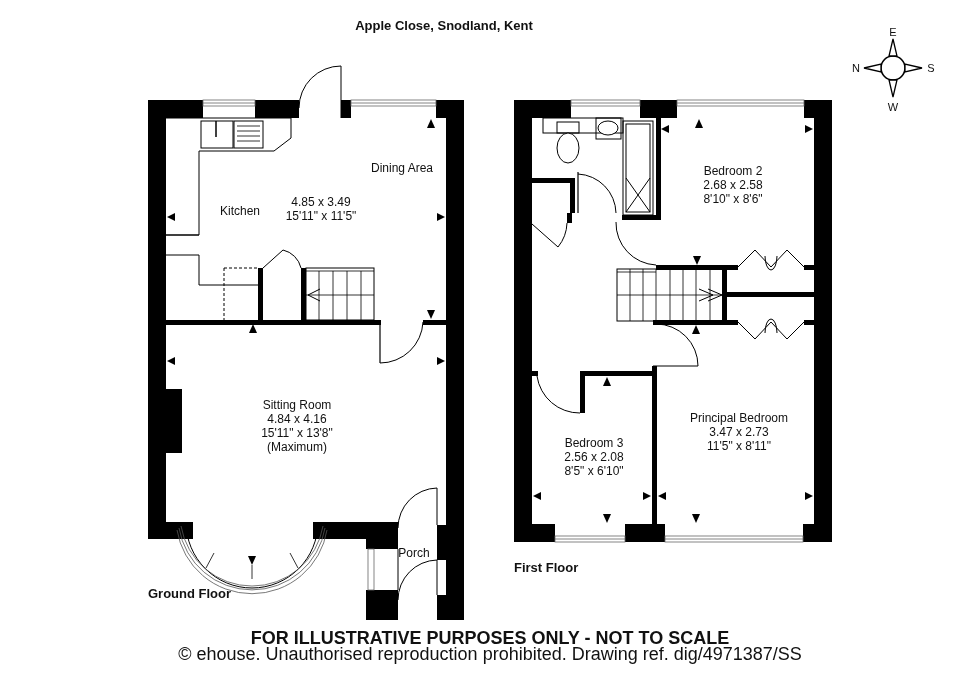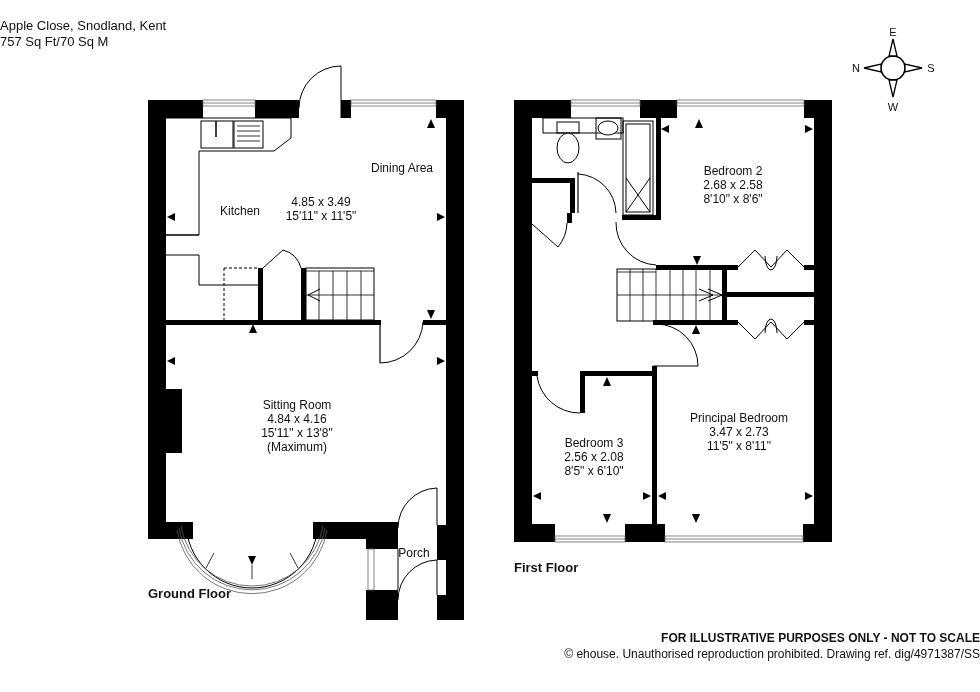--- a/index.html
+++ b/index.html
@@ -1,38 +1,37 @@
 <!DOCTYPE html>
 <html><head>
   <meta charset="utf-8">
   <style>
     html, body { margin: 0; padding: 0; background: #ffffff; }
     body { width: 980px; height: 692px; position: relative; overflow: hidden;
            font-family: "Liberation Sans", sans-serif; color: #111; }
-    .header { position: absolute; top: 18px; left: 0; width: 888px; text-align: left;
-              font-weight: normal; font-size: 13px; line-height: 16px; }
+    .header { position: absolute; top: 18px; left: 0; width: 888px; text-align: center;
+              font-weight: bold; font-size: 13px; line-height: 16px; }
     .header div { margin: 0; }
-    .footer { position: absolute; top: 630px; left: 0; width: 980px; text-align: right;
-              font-size: 12px; line-height: 16px; }
+    .footer { position: absolute; top: 630px; left: 0; width: 980px; text-align: center;
+              font-size: 18px; line-height: 16px; }
     .footer .strong { font-weight: bold; }
     svg { position: absolute; left: 0; top: 0; }
     .lbl { font-family: "Liberation Sans", sans-serif; font-size: 12px; fill: #111; }
     .floor-lbl { font-family: "Liberation Sans", sans-serif; font-size: 13px; font-weight: bold; fill: #111; }
     .compass-lbl { font-family: "Liberation Sans", sans-serif; font-size: 11px; fill: #111; }
     .wall { fill: #000; }
     .thin { stroke: #000; stroke-width: 1; fill: none; }
     .win { stroke: #666; stroke-width: 0.8; fill: #fff; }
     .tri { fill: #000; }
   </style>
 </head>
 <body>
 
 <div class="header">
   <div>Apple Close, Snodland, Kent</div>
-  <div>757 Sq Ft/70 Sq M</div>
 </div>
 
 <svg width="980" height="692" viewBox="0 0 980 692">
 
   <g>
     <circle cx="893" cy="68" r="12" fill="#fff" stroke="#000" stroke-width="1.6"></circle>
     <path d="M893 39 L889 56 L897 56 Z" fill="#fff" stroke="#000" stroke-width="1.3"></path>
     <path d="M893 97 L889 80 L897 80 Z" fill="#fff" stroke="#000" stroke-width="1.3"></path>
     <path d="M864 68 L881 64 L881 72 Z" fill="#fff" stroke="#000" stroke-width="1.3"></path>
     <path d="M922 68 L905 64 L905 72 Z" fill="#fff" stroke="#000" stroke-width="1.3"></path>

